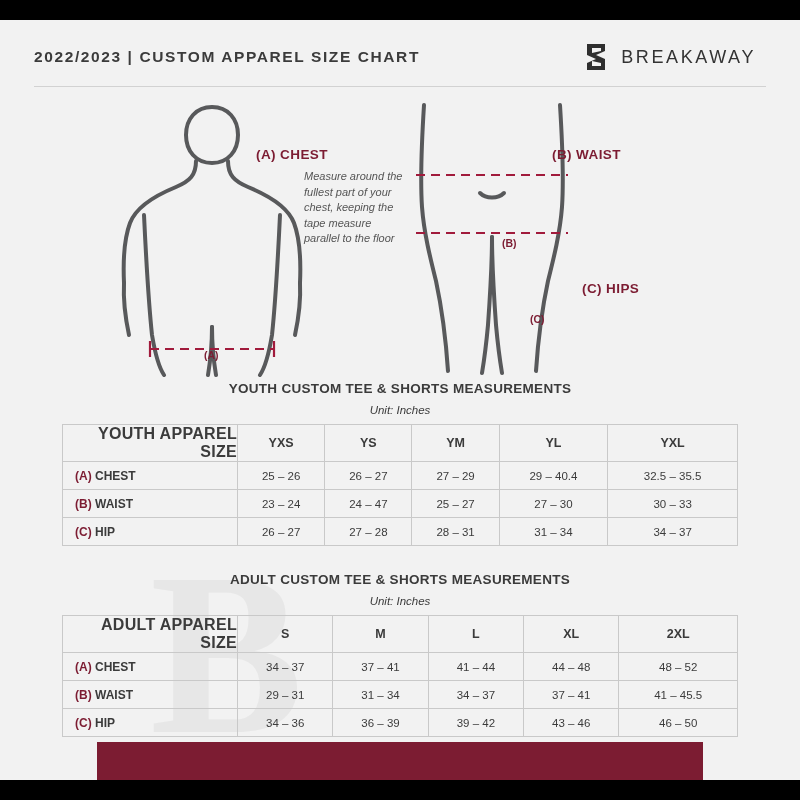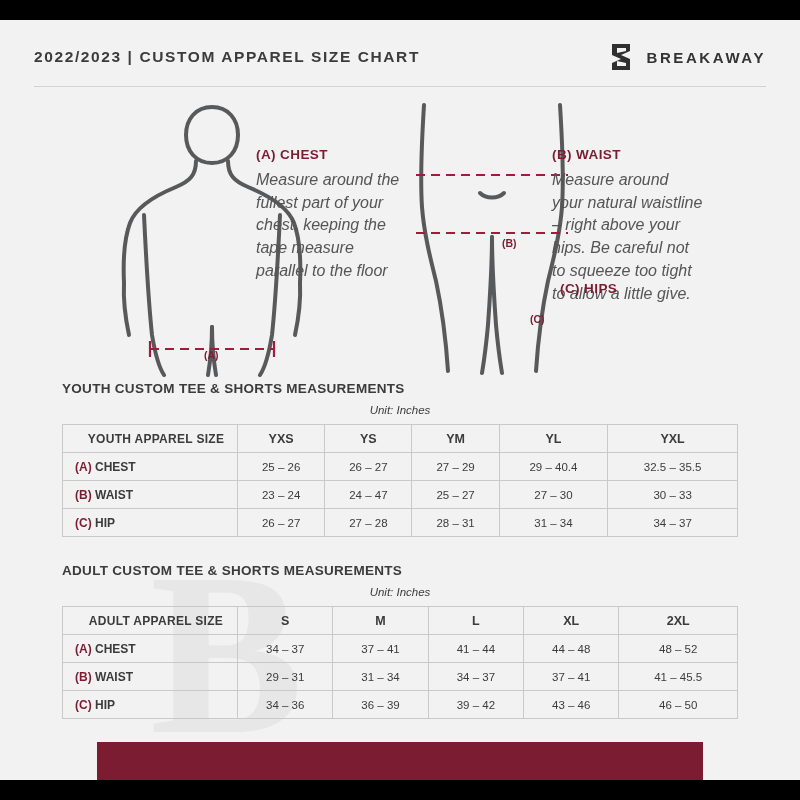--- a/index.html
+++ b/index.html
@@ -27,40 +27,40 @@
     user-select: none;
     z-index: 0;
   }
   .content { position: relative; z-index: 1; }
 
   
   .header {
     display: flex;
     align-items: center;
     justify-content: space-between;
-    padding: 22px 34px 0 34px;
+    padding: 22px 44px 0 34px;
   }
   .header-title {
     font-size: 15.5px;
     font-weight: bold;
     letter-spacing: 1.6px;
     color: #3b3b3b;
   }
   .brand {
     display: flex;
     align-items: center;
     gap: 12px;
   }
   .brand-mark {
     width: 26px; height: 30px;
     position: relative;
   }
   .brand-name {
-    font-size: 15px;
-    font-weight: bold;
+    font-size: 18px;
+    font-weight: normal;
     letter-spacing: 2.6px;
     color: #333;
   }
   .header-rule {
     height: 1px;
     background: #d2d2d2;
     margin: 14px 34px 0 34px;
   }
 
   
@@ -74,42 +74,44 @@
 
   .callout { position: absolute; width: 152px; }
   .callout-title {
     font-size: 13.5px;
     font-weight: bold;
     color: #7c1c32;
     letter-spacing: .4px;
     margin-bottom: 7px;
   }
   .callout-body {
-    font-size: 16px;
+    font-size: 11px;
     font-style: italic;
     line-height: 1.42;
     color: #555;
+    margin-left: 48px;
   }
   .callout-chest { left: 222px; top: 56px; }
   .callout-waist { left: 518px; top: 56px; }
-  .callout-hips  { left: 526px; top: 190px; width: 156px; }
+  .callout-hips  { left: 548px; top: 190px; width: 156px; }
 
   .dim-label {
     position: absolute;
     font-size: 10.5px;
     font-weight: bold;
     color: #7c1c32;
   }
   .lbl-a { left: 170px; top: 258px; }
   .lbl-b { left: 468px; top: 146px; }
   .lbl-c { left: 496px; top: 222px; }
 
   
   .section { margin: 0 62px; }
   .tbl-title {
+    text-align: center;
     font-size: 13.5px;
     font-weight: bold;
     color: #3b3b3b;
     letter-spacing: .3px;
   }
   .tbl-unit {
     text-align: center;
     font-size: 11.5px;
     font-style: italic;
     color: #3b3b3b;
@@ -127,23 +129,23 @@
     font-size: 11.5px;
     color: #3b3b3b;
     text-align: center;
     font-weight: normal;
   }
   thead th {
     font-size: 12.5px;
     font-weight: bold;
   }
   thead th.rowhead {
-    text-align: center;
+    text-align: right;
     padding-left: 12px;
-    font-size: 12px;
+    font-size: 16px;
     letter-spacing: .3px;
   }
   td.rowhead {
     text-align: left;
     padding-left: 12px;
     font-weight: bold;
     font-size: 12px;
   }
   td.rowhead .tag { color: #7c1c32; }
   tbody tr:last-child td { border-bottom: 1px solid #c9c9c9; }
@@ -224,21 +226,20 @@
       <span class="dim-label lbl-a">(A)</span>
       <span class="dim-label lbl-b">(B)</span>
       <span class="dim-label lbl-c">(C)</span>
 
       <div class="callout callout-chest">
         <div class="callout-title">(A) CHEST</div>
         <div class="callout-body">Measure around the fullest part of your chest, keeping the tape measure parallel to the floor</div>
       </div>
       <div class="callout callout-waist">
         <div class="callout-title">(B) WAIST</div>
-        <div class="callout-body">Measure around your natural waistline – right above your hips. Be careful not to squeeze too tight to allow a little give.</div>
       </div>
       <div class="callout callout-hips">
         <div class="callout-title">(C) HIPS</div>
       </div>
     </div>
 
     <div class="section">
       <div class="tbl-title">YOUTH CUSTOM TEE &amp; SHORTS MEASUREMENTS</div>
       <div class="tbl-unit">Unit: Inches</div>
       <table>

